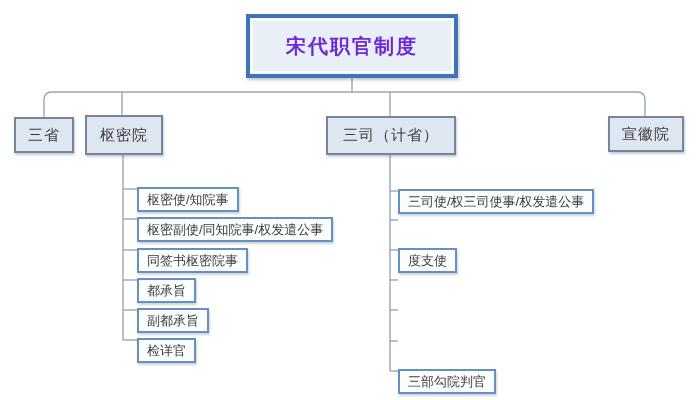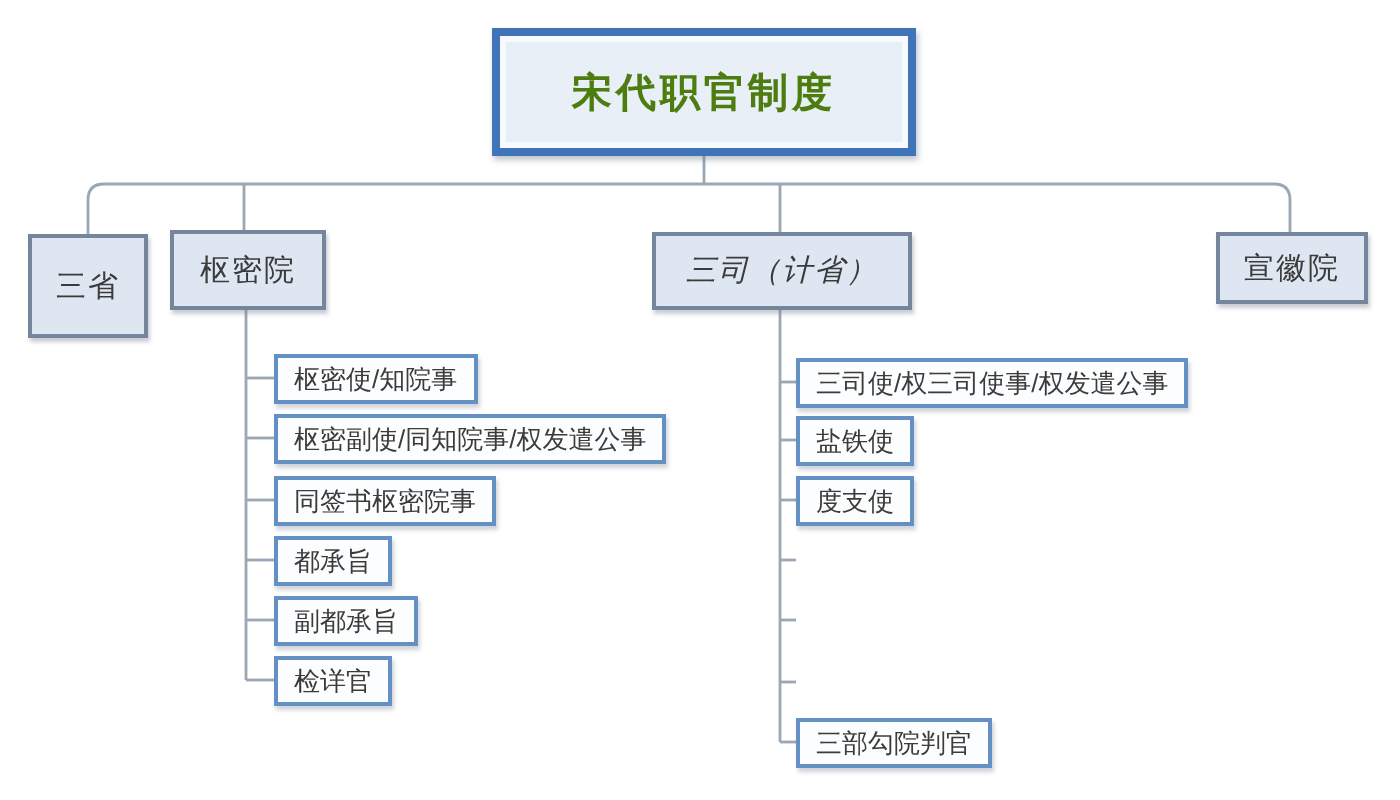--- a/index.html
+++ b/index.html
@@ -13,35 +13,35 @@
   svg.connectors path{fill:none;stroke:#9aa7b4;stroke-width:1.4;}
   .node{
     position:absolute;z-index:2;box-sizing:border-box;
     display:flex;align-items:center;justify-content:center;
     color:#3b3b3b;white-space:nowrap;
   }
   .root{
     left:246px;top:14px;width:212px;height:64px;
     background:#e8eff7;border:4px solid #3f74b8;
     box-shadow:inset 0 0 0 3px #f7fafc, 1px 2px 3px rgba(110,125,145,.45);
-    color:#4d7c0f;font-size:20px;font-weight:bold;letter-spacing:2px;
+    color:#6d28d9;font-size:20px;font-weight:bold;letter-spacing:2px;
   }
   .dept{
     background:#dee7f1;border:2px solid #75859b;
     box-shadow:1px 2px 2px rgba(120,130,145,.40);
     font-size:15px;letter-spacing:1px;
   }
-  .dept-sansheng{left:14px;top:117px;width:60px;height:52px;}
+  .dept-sansheng{left:14px;top:117px;width:60px;height:36px;}
   .dept-shumiyuan{left:85px;top:115px;width:78px;height:40px;}
-  .dept-sansi{left:326px;top:116px;width:130px;height:39px;font-style:italic;}
+  .dept-sansi{left:326px;top:116px;width:130px;height:39px;}
   .dept-xuanhuiyuan{left:608px;top:116px;width:76px;height:36px;font-family:Liberation Mono, monospace;}
   .child{
     background:#fcfdfe;border:2px solid #6590c3;
     box-shadow:1px 2px 2px rgba(120,130,145,.35);
-    font-size:13px;padding:2px 8px;height:25px;
+    font-size:13px;padding:2px 8px;height:25px;margin-top:10px;
   }
   .lc{left:137px;}
   .rc{left:398px;}
 </style>
 </head>
 <body>
 
 <div class="canvas">
 
   <svg class="connectors" width="700" height="400">
@@ -104,23 +104,20 @@
   <div class="node child lc" style="top:298px">
     <span>副都承旨</span>
   </div>
   <div class="node child lc" style="top:328px">
     <span>检详官</span>
   </div>
 
   <div class="node child rc" style="top:179px">
     <span>三司使/权三司使事/权发遣公事</span>
   </div>
-  <div class="node child rc" style="top:208px">
-    <span>盐铁使</span>
-  </div>
   <div class="node child rc" style="top:238px">
     <span>度支使</span>
   </div>
   <div class="node child rc" style="top:359px">
     <span>三部勾院判官</span>
   </div>
 
 </div>
 
 </body></html>

